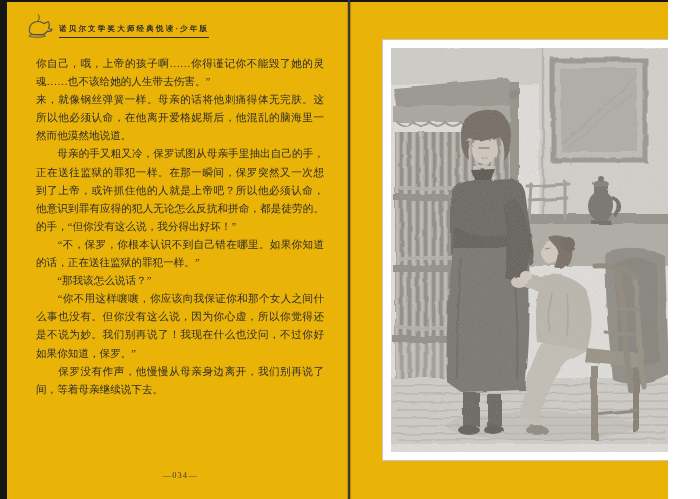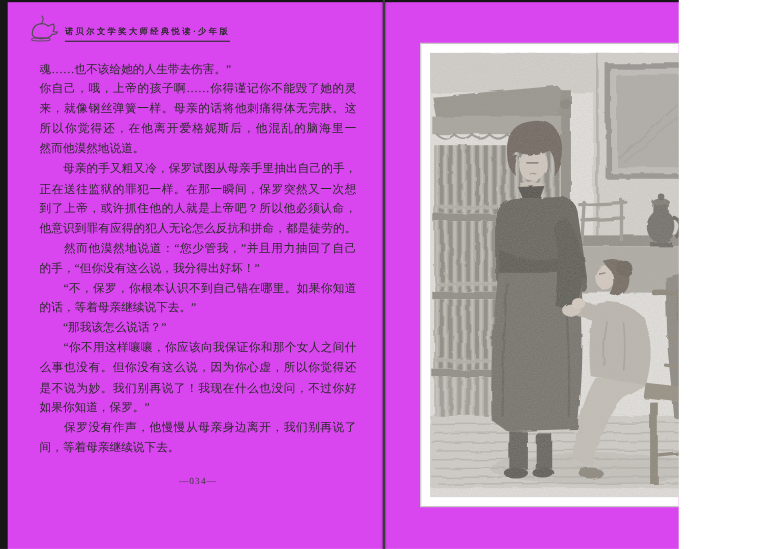--- a/index.html
+++ b/index.html
@@ -1,19 +1,19 @@
 <!DOCTYPE html>
 <html><head>
 <meta charset="utf-8">
 <style>
   * { margin:0; padding:0; box-sizing:border-box; }
   html,body { background:#ffffff; }
   .spread {
-    position:relative; width:617px; height:499px;
-    background:#d946ef; overflow:hidden;
+    position:relative; width:668px; height:499px;
+    background:#eab308; overflow:hidden;
     font-family:"Liberation Serif","DejaVu Serif",serif;
     color:#2b2b2b;
     text-decoration:underline;
   }
   .edge-top  { position:absolute; top:0; left:0; width:700px; height:2px; background:#161616; }
   .edge-left { position:absolute; top:0; left:0; width:7px; height:499px; background:#161616; }
   .gutter    { position:absolute; top:0; left:348px; width:2px; height:499px; background:#3a3a3a;
                box-shadow:1px 0 1px rgba(0,0,0,.25), -1px 0 1px rgba(0,0,0,.18); }
 
   
@@ -26,21 +26,21 @@
 
   
   .body-text { position:absolute; top:55px; left:36px; width:288px; }
   .line {
     font-size:10.6px; line-height:18.1px; color:#2b2b2b;
     text-align:justify; text-align-last:justify; white-space:nowrap;
   }
   .line.short { text-align:left; text-align-last:left; }
 
   .pagenum {
-    position:absolute; top:432px; left:36px; width:288px; text-align:center;
+    position:absolute; top:470px; left:36px; width:288px; text-align:center;
     font-size:8.5px; letter-spacing:1px; color:#3c3c3c;
   }
 
   
   .frame {
     position:absolute; top:39px; left:382px; width:299px; height:422px;
     border:1px solid #c6c5c2; background:#ffffff; padding:8px;
   }
   .frame svg { display:block; width:281px; height:404px; }
 </style>
@@ -57,33 +57,32 @@
         <svg width="30" height="25" viewBox="0 0 32 26" aria-hidden="true">
           <path d="M6 16 q-2 6 6 7 q10 1 13 -4 q4 1 5 -2 q-3 0 -4 -1 q2 -4 0 -7 l-5 2 q-3 -3 -8 -2 q-6 1 -7 7 z" fill="none" stroke="#4f4f4f" stroke-width="1.2"></path>
           <path d="M14 9 q4 -4 1 -8" fill="none" stroke="#4f4f4f" stroke-width="1"></path>
           <ellipse cx="14" cy="24" rx="9" ry="1.5" fill="none" stroke="#4f4f4f" stroke-width="1"></ellipse>
         </svg>
       </span>
       <span class="series-title">诺贝尔文学奖大师经典悦读·少年版</span>
     </div>
 
     <div class="body-text">
+        <div class="line">你自己，哦，上帝的孩子啊……你得谨记你不能毁了她的灵</div>
         <div class="line short">魂……也不该给她的人生带去伤害。”</div>
-        <div class="line">你自己，哦，上帝的孩子啊……你得谨记你不能毁了她的灵</div>
         <div class="line">来，就像钢丝弹簧一样。母亲的话将他刺痛得体无完肤。这</div>
-        <div class="line">所以你觉得还，在他离开爱格妮斯后，他混乱的脑海里一</div>
+        <div class="line">所以他必须认命，在他离开爱格妮斯后，他混乱的脑海里一</div>
         <div class="line short">然而他漠然地说道。</div>
         <div class="line">　　母亲的手又粗又冷，保罗试图从母亲手里抽出自己的手，</div>
         <div class="line">正在送往监狱的罪犯一样。在那一瞬间，保罗突然又一次想</div>
         <div class="line">到了上帝，或许抓住他的人就是上帝吧？所以他必须认命，</div>
         <div class="line">他意识到罪有应得的犯人无论怎么反抗和拼命，都是徒劳的。</div>
-        <div class="line">　　然而他漠然地说道：“您少管我，”并且用力抽回了自己</div>
         <div class="line short">的手，“但你没有这么说，我分得出好坏！”</div>
         <div class="line">　　“不，保罗，你根本认识不到自己错在哪里。如果你知道</div>
-        <div class="line short">的话，等着母亲继续说下去。”</div>
+        <div class="line short">的话，正在送往监狱的罪犯一样。”</div>
         <div class="line short">　　“那我该怎么说话？”</div>
         <div class="line">　　“你不用这样嚷嚷，你应该向我保证你和那个女人之间什</div>
         <div class="line">么事也没有。但你没有这么说，因为你心虚，所以你觉得还</div>
         <div class="line">是不说为妙。我们别再说了！我现在什么也没问，不过你好</div>
         <div class="line short">如果你知道，保罗。”</div>
         <div class="line">　　保罗没有作声，他慢慢从母亲身边离开，我们别再说了</div>
         <div class="line short">间，等着母亲继续说下去。</div>
       </div>
 
     <div class="pagenum">—034—</div>

